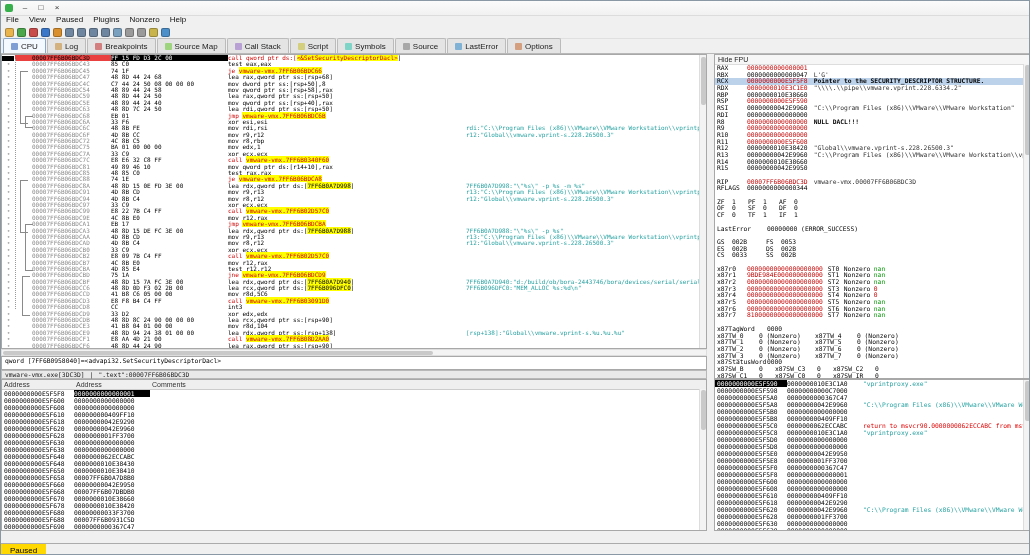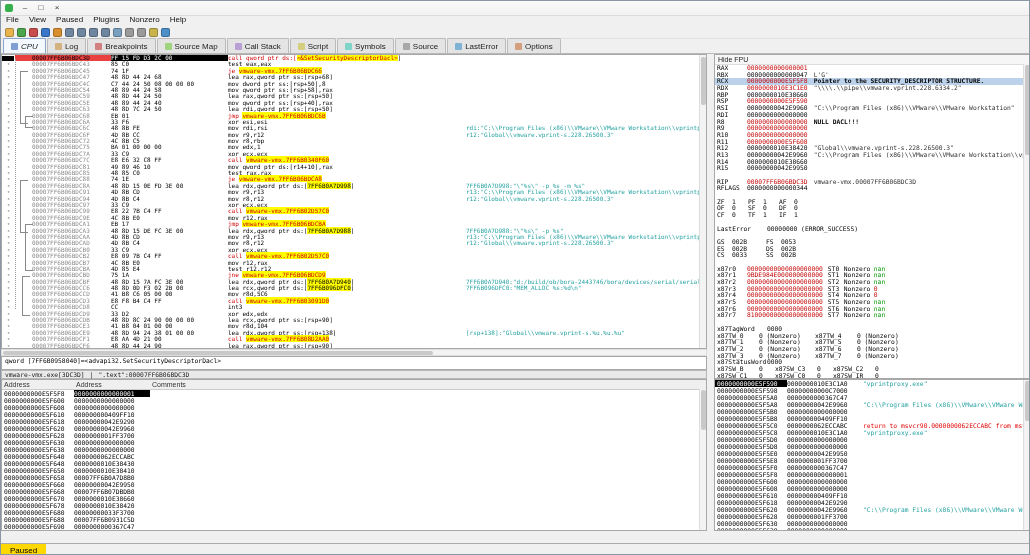--- a/index.html
+++ b/index.html
@@ -14,21 +14,21 @@
   .win-btn{width:16px;height:12px;font-size:8px;line-height:12px;text-align:center;color:#333;}
   .menubar{position:absolute;left:0;top:14px;width:100%;height:11px;display:flex;align-items:flex-start;font-size:8px;color:#111;}
   .menu-item{padding:0 5px;}
   .icontoolbar{position:absolute;left:0;top:25px;width:100%;height:13px;display:flex;align-items:center;gap:3px;
                padding-left:4px;border-bottom:1px solid #e0e0e0;box-sizing:border-box;}
   .tb-icon{width:9px;height:9px;border-radius:2px;border:1px solid rgba(0,0,0,.25);box-sizing:border-box;}
   .tabbar{position:absolute;left:0;top:38px;width:100%;height:15px;display:flex;align-items:flex-end;padding-left:2px;
           border-bottom:1px solid #b8b8b8;box-sizing:border-box;}
   .tab{display:flex;align-items:center;gap:3px;font-size:8px;height:14px;padding:0 7px;border:1px solid #bbb;border-bottom:none;
        background:#e4e4e4;margin-right:1px;border-radius:2px 2px 0 0;color:#222;white-space:nowrap;}
-  .tab.active{background:#f4f8ff;border-color:#8aa6c8;font-style:italic;}
+  .tab.active{background:#f4f8ff;border-color:#8aa6c8;}
   .tab-ic{width:7px;height:7px;border-radius:1px;}
   
   .pane{position:absolute;background:#ffffff;border:1px solid #a8a8a8;box-sizing:border-box;overflow:hidden;
         font-family:"DejaVu Sans Mono",monospace;}
   #disasm{left:0;top:53px;width:706px;height:295px;}
   #regs{left:713px;top:53px;width:317px;height:325px;}
   #dump{left:0;top:378px;width:706px;height:152px;}
   #stack{left:713px;top:378px;width:317px;height:152px;}
   #infobox{left:0;top:355px;width:706px;height:14px;}
   #modulebar{position:absolute;left:0;top:369px;width:706px;height:9px;background:#e9e9e9;border:1px solid #b8b8b8;

